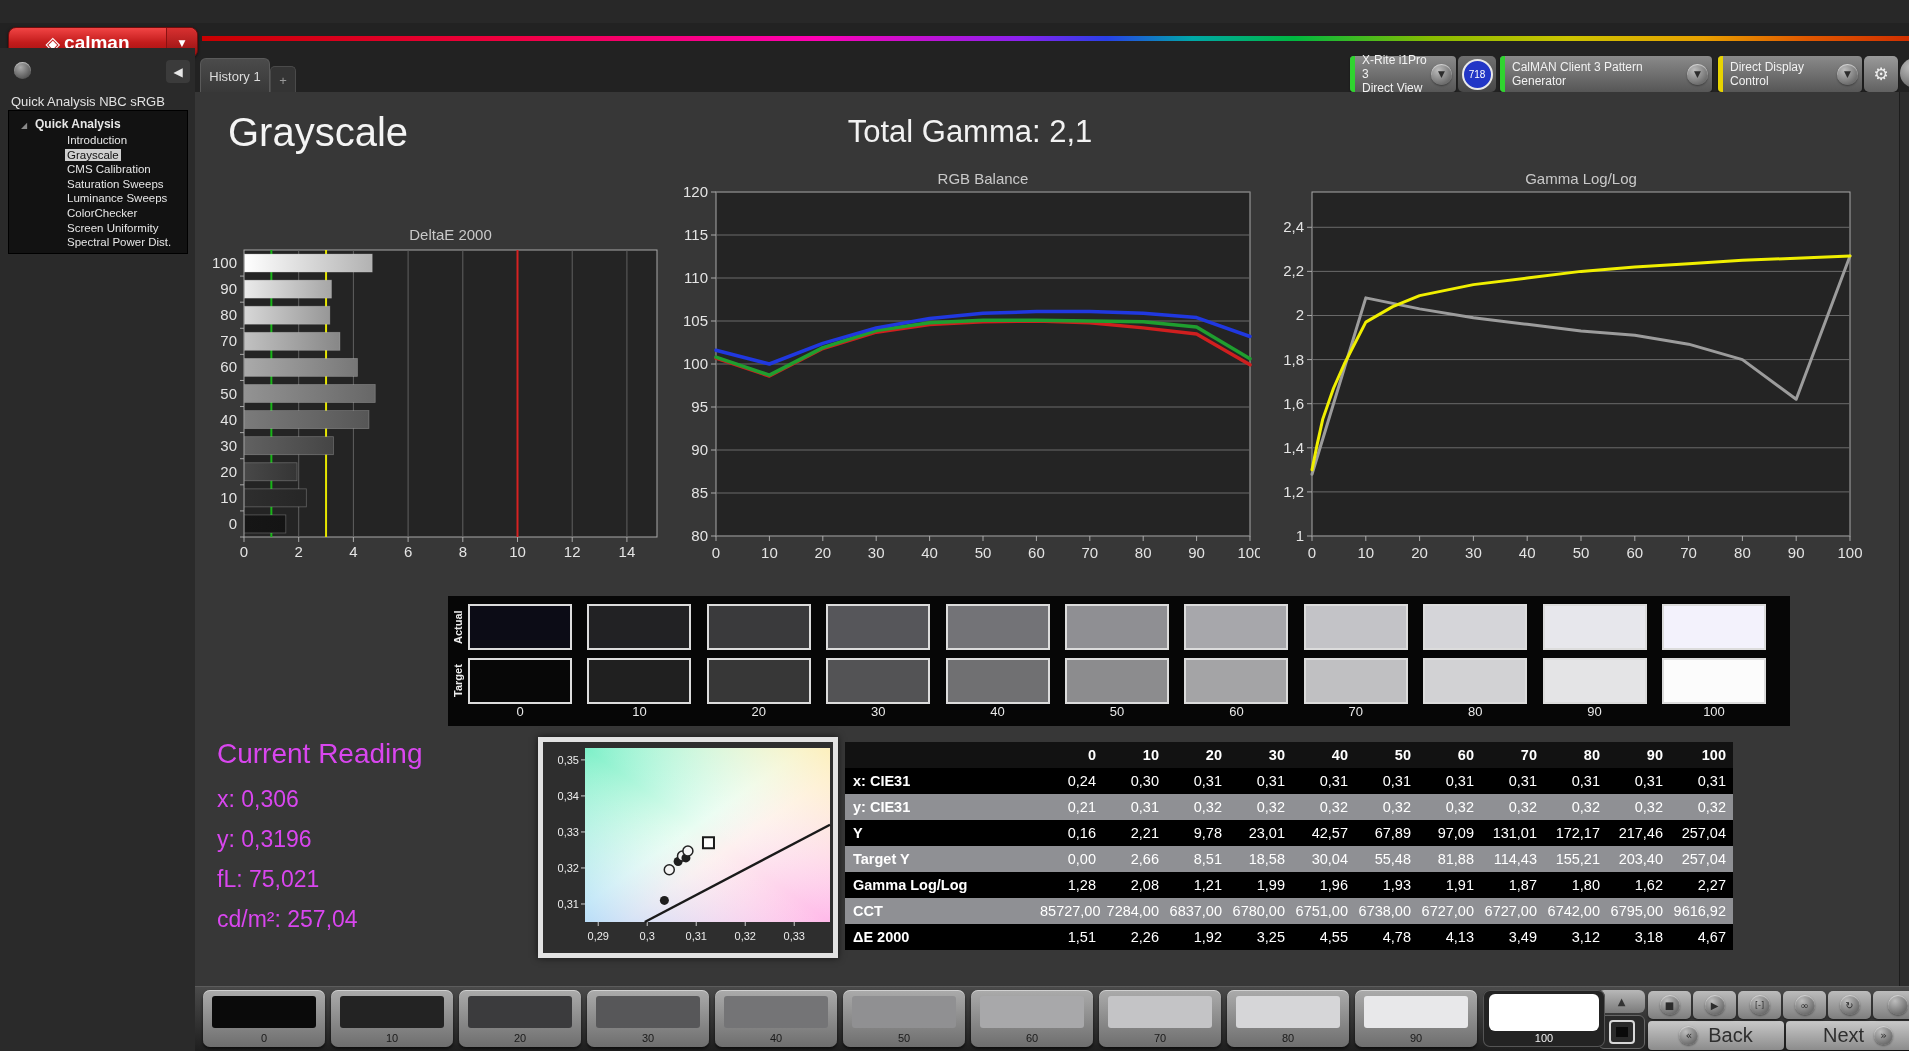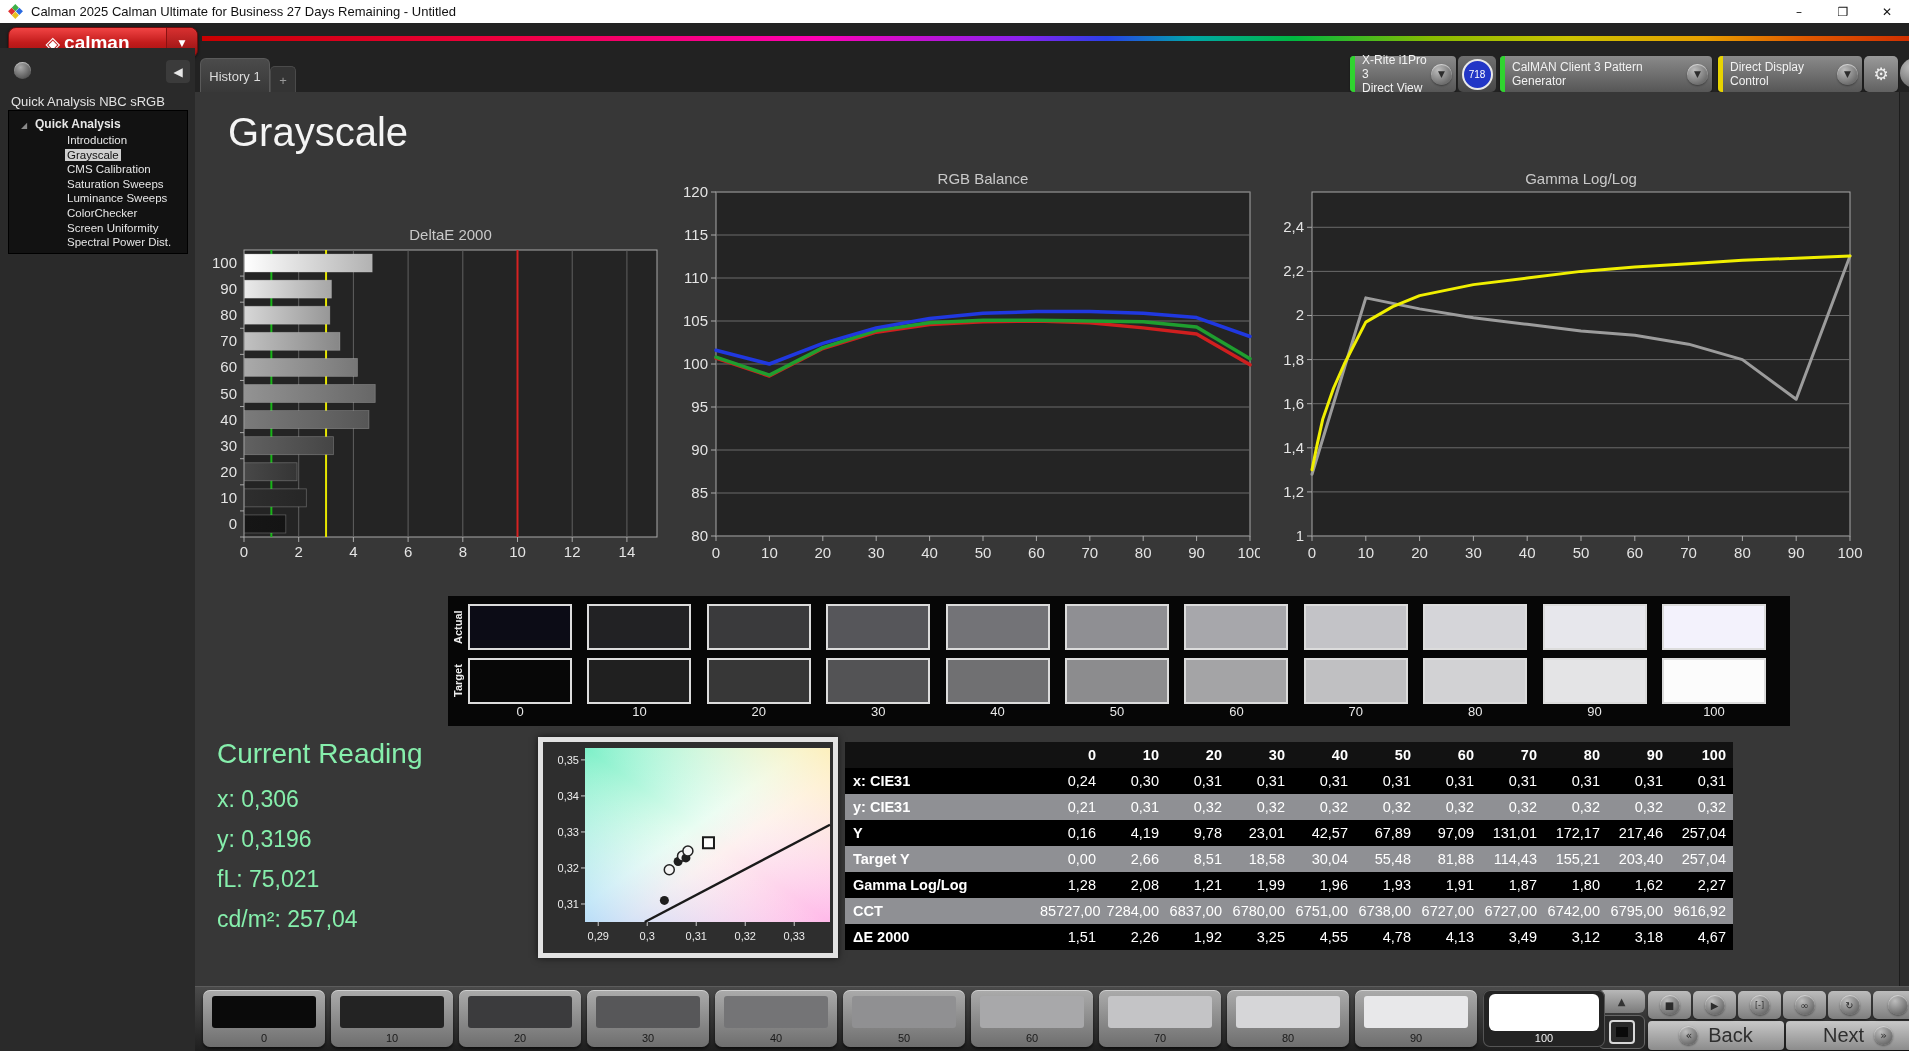--- a/index.html
+++ b/index.html
@@ -81,21 +81,21 @@
 
   
   .swatchstrip{position:absolute;left:448px;top:596px;width:1342px;height:130px;background:#060606;}
   .rowlabel{position:absolute;left:2px;width:16px;height:46px;color:#ececec;font-size:11px;font-weight:bold;
             display:flex;align-items:center;justify-content:center;
             writing-mode:vertical-rl;transform:rotate(180deg);}
   .swatch{position:absolute;height:46px;width:104px;border:2px solid #dcdcdc;box-sizing:border-box;}
   .swlabel{position:absolute;top:108px;width:104px;text-align:center;color:#e8e8e8;font-size:13px;}
 
   
-  .curread{position:absolute;left:217px;top:738px;color:#86efac;}
+  .curread{position:absolute;left:217px;top:738px;color:#d946ef;}
   .curread .crt{font-size:28px;margin-bottom:16px;}
   .curread .crl{font-size:23px;margin-bottom:13px;}
 
   
   .cieframe{position:absolute;left:538px;top:737px;width:300px;height:221px;background:#2e2e2e;
             border:5px solid #e2e2e2;box-sizing:border-box;box-shadow:0 0 7px rgba(0,0,0,.65);}
 
   
   .datatable{position:absolute;left:845px;top:742px;display:grid;grid-template-columns:195px repeat(11,63px);
              font-size:14.5px;color:#fff;}
@@ -131,34 +131,20 @@
   .navbtn{position:absolute;top:34px;height:29px;border-radius:4px;
           background:linear-gradient(#c8c8c8,#8c8c8c);color:#2e2e2e;font-size:20px;
           display:flex;align-items:center;justify-content:center;gap:10px;box-shadow:0 1px 2px rgba(0,0,0,.5);}
   .navbtn .bevel{margin:0;width:19px;height:19px;font-size:11px;}
 </style>
 </head>
 <body>
 
 <div id="canvas">
 
-  <div class="titlebar">
-    <svg class="appicon" viewBox="0 0 16 16">
-      <rect x="5.1" y="1.2" width="5.4" height="5.4" fill="#3db049" transform="rotate(45 7.8 3.9)"></rect>
-      <rect x="1.2" y="5.1" width="5.4" height="5.4" fill="#e03030" transform="rotate(45 3.9 7.8)"></rect>
-      <rect x="9.4" y="5.1" width="5.4" height="5.4" fill="#2a6ae0" transform="rotate(45 12.1 7.8)"></rect>
-      <rect x="5.1" y="9.4" width="5.4" height="5.4" fill="#e8c020" transform="rotate(45 7.8 12.1)"></rect>
-    </svg>
-    <span>Calman 2025 Calman Ultimate for Business 27 Days Remaining  - Untitled</span>
-    <div class="wincontrols">
-      <div class="winbtn glyph">–</div>
-      <div class="winbtn glyph">❐</div>
-      <div class="winbtn glyph">✕</div>
-    </div>
-  </div>
 
   <div class="chrome"></div>
   <div class="logo">
     <div class="logo-main">
         <span class="glyph">◈</span>
         <span>calman</span>
       </div>
     <div class="logo-caret glyph">▼</div>
   </div>
   <div class="rainbow"></div>
@@ -220,20 +206,21 @@
           <div class="tree-item"><span>Screen Uniformity</span></div>
           <div class="tree-item"><span>Spectral Power Dist.</span></div>
         </div>
     </div>
   </div>
 
   <div class="content"></div>
   <div class="rightstrip"></div>
 
   <div class="h-grayscale">Grayscale</div>
+  <div class="h-gamma">Total Gamma: 2,1</div>
 
   <svg id="svg-de" class="abs" style="left:195px;top:222px;" width="480" height="350">
       <defs>
         <linearGradient id="barg0" x1="0" y1="0" x2="1" y2="0">
           <stop offset="0%" stop-color="#ffffff"></stop>
           <stop offset="100%" stop-color="#b2b2b2"></stop>
         </linearGradient>
         <linearGradient id="barg1" x1="0" y1="0" x2="1" y2="0">
           <stop offset="0%" stop-color="#ebebeb"></stop>
           <stop offset="100%" stop-color="#a6a6a6"></stop>
@@ -572,21 +559,21 @@
       <div class="dt-cell dt-light">0,32</div>
       <div class="dt-cell dt-light">0,32</div>
       <div class="dt-cell dt-light">0,32</div>
       <div class="dt-cell dt-light">0,32</div>
       <div class="dt-cell dt-light">0,32</div>
       <div class="dt-cell dt-light">0,32</div>
       <div class="dt-cell dt-light">0,32</div>
       <div class="dt-cell dt-light">0,32</div>
       <div class="dt-cell dt-dark dt-lbl">Y</div>
       <div class="dt-cell dt-dark">0,16</div>
-      <div class="dt-cell dt-dark">4,19</div>
+      <div class="dt-cell dt-dark">2,21</div>
       <div class="dt-cell dt-dark">9,78</div>
       <div class="dt-cell dt-dark">23,01</div>
       <div class="dt-cell dt-dark">42,57</div>
       <div class="dt-cell dt-dark">67,89</div>
       <div class="dt-cell dt-dark">97,09</div>
       <div class="dt-cell dt-dark">131,01</div>
       <div class="dt-cell dt-dark">172,17</div>
       <div class="dt-cell dt-dark">217,46</div>
       <div class="dt-cell dt-dark">257,04</div>
       <div class="dt-cell dt-light dt-lbl">Target Y</div>

